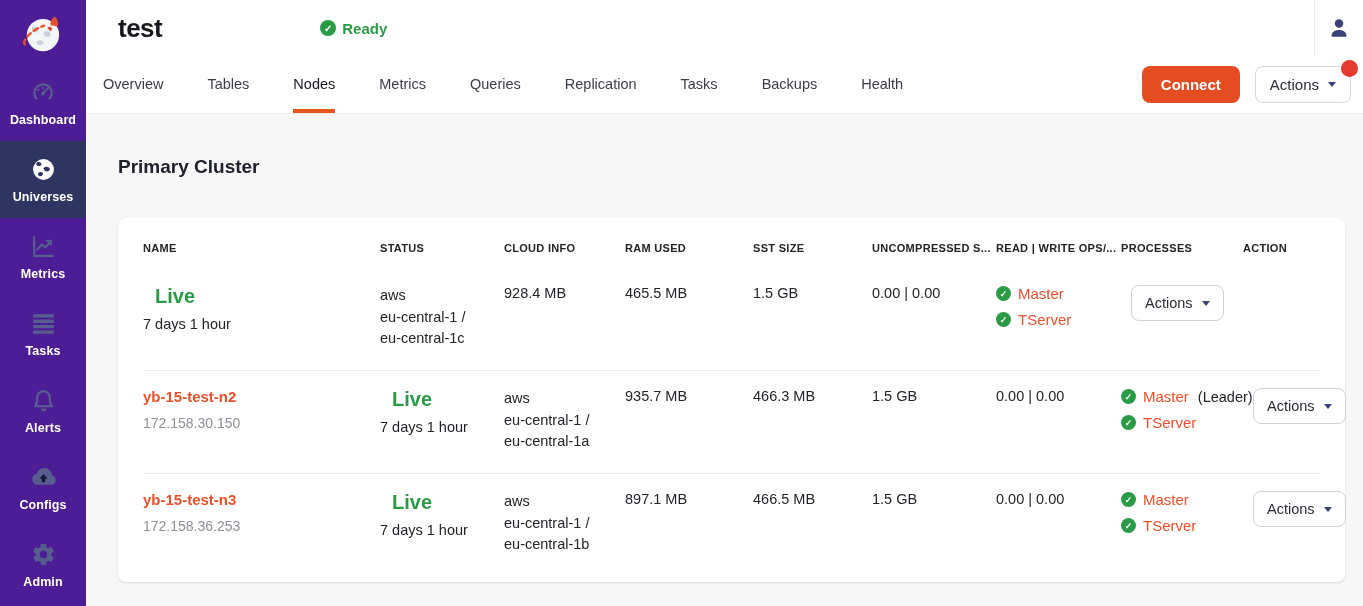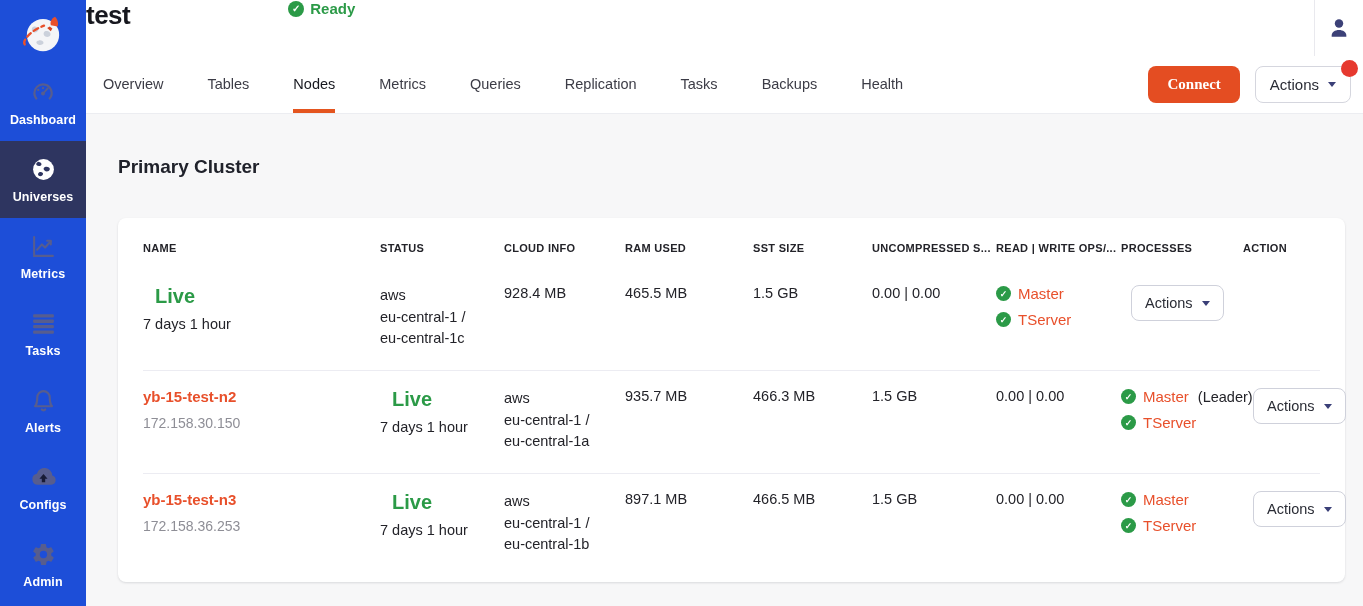--- a/index.html
+++ b/index.html
@@ -1,53 +1,53 @@
 <!DOCTYPE html>
 <html><head>
 <meta charset="utf-8">
 <style>
   * { margin:0; padding:0; box-sizing:border-box; }
   html,body { width:1363px; height:606px; overflow:hidden;
     font-family:"Liberation Sans", sans-serif; background:#F7F7F8; }
   .app { display:flex; width:1363px; height:606px; }
 
   
-  .sidebar { width:86px; background:#1d4ed8; flex-shrink:0; display:flex; flex-direction:column; }
+  .sidebar { width:86px; background:#4c1d95; flex-shrink:0; display:flex; flex-direction:column; }
   .logo-box { height:64px; display:flex; align-items:center; justify-content:center; padding-top:4px; }
   .nav-item { height:77px; display:flex; flex-direction:column; align-items:center; justify-content:center;
     gap:7px; cursor:pointer; }
   .nav-item .icn { width:27px; height:27px; display:flex; align-items:center; justify-content:center; }
   .nav-item .lbl { color:#FFFFFF; font-size:12.5px; font-weight:700; letter-spacing:.1px; }
   .nav-item.active { background:#2E3560; }
 
   
   .main { flex:1; display:flex; flex-direction:column; min-width:0; }
 
-  .topbar { height:56px; background:#fff; display:flex; align-items:flex-start; }
+  .topbar { height:56px; background:#fff; display:flex; align-items:center; padding-left:32px; }
   .uni-title { font-size:26px; font-weight:800; color:#17181F; letter-spacing:-.5px; }
   .ready-badge { margin-left:158px; display:flex; align-items:center; gap:6px; }
   .ready-badge .txt { color:#2B9A47; font-size:15px; font-weight:700; }
   .check-icon { display:inline-flex; align-items:center; justify-content:center;
     background:#2B9A47; color:#fff; border-radius:50%; }
   .check-lg { width:16px; height:16px; font-size:10px; }
   .check-sm { width:15px; height:15px; font-size:9px; flex-shrink:0; }
   .check-icon::before { content:"✓"; font-weight:700; }
   .topbar-right { margin-left:auto; display:flex; align-items:center; align-self:stretch; }
   .v-divider { width:1px; background:#E9E9EE; align-self:stretch; }
   .user-box { width:48px; display:flex; align-items:center; justify-content:center; cursor:pointer; }
 
   .tabbar { height:58px; background:#fff; display:flex; align-items:stretch; padding-left:17px;
     border-bottom:1px solid #ECEDF1; }
   .tabs { display:flex; }
   .tab { display:flex; align-items:center; margin-right:44px; font-size:14.5px; color:#3C3C46;
     cursor:pointer; border-bottom:4px solid transparent; padding-top:2px; }
   .tab.active { color:#17181F; border-bottom-color:#E4551F; }
   .tab-actions { margin-left:auto; display:flex; align-items:center; gap:15px; padding-right:12px; }
   .btn-connect { background:#E44D22; color:#fff; font-size:15px; font-weight:700;
-    border:none; border-radius:8px; padding:10px 19px; cursor:pointer;font-family:Liberation Serif, serif; }
+    border:none; border-radius:8px; padding:10px 19px; cursor:pointer; }
   .btn-actions { position:relative; background:#fff; color:#2A2C35; font-size:15px;
     border:1px solid #D5D6DE; border-radius:8px; padding:9px 14px; cursor:pointer;
     display:flex; align-items:center; gap:9px; }
   .caret { width:0; height:0; border-left:4.5px solid transparent; border-right:4.5px solid transparent;
     border-top:5px solid #3A3F77; display:inline-block; }
   .alert-dot { position:absolute; top:-7px; right:-8px; width:17px; height:17px;
     border-radius:50%; background:#E6392F; }
 
   .content { flex:1; background:#F7F7F8; padding:30px 18px 0 32px; }
   .section-title { font-size:19px; font-weight:800; color:#20222B; margin:12px 0 40px; }

